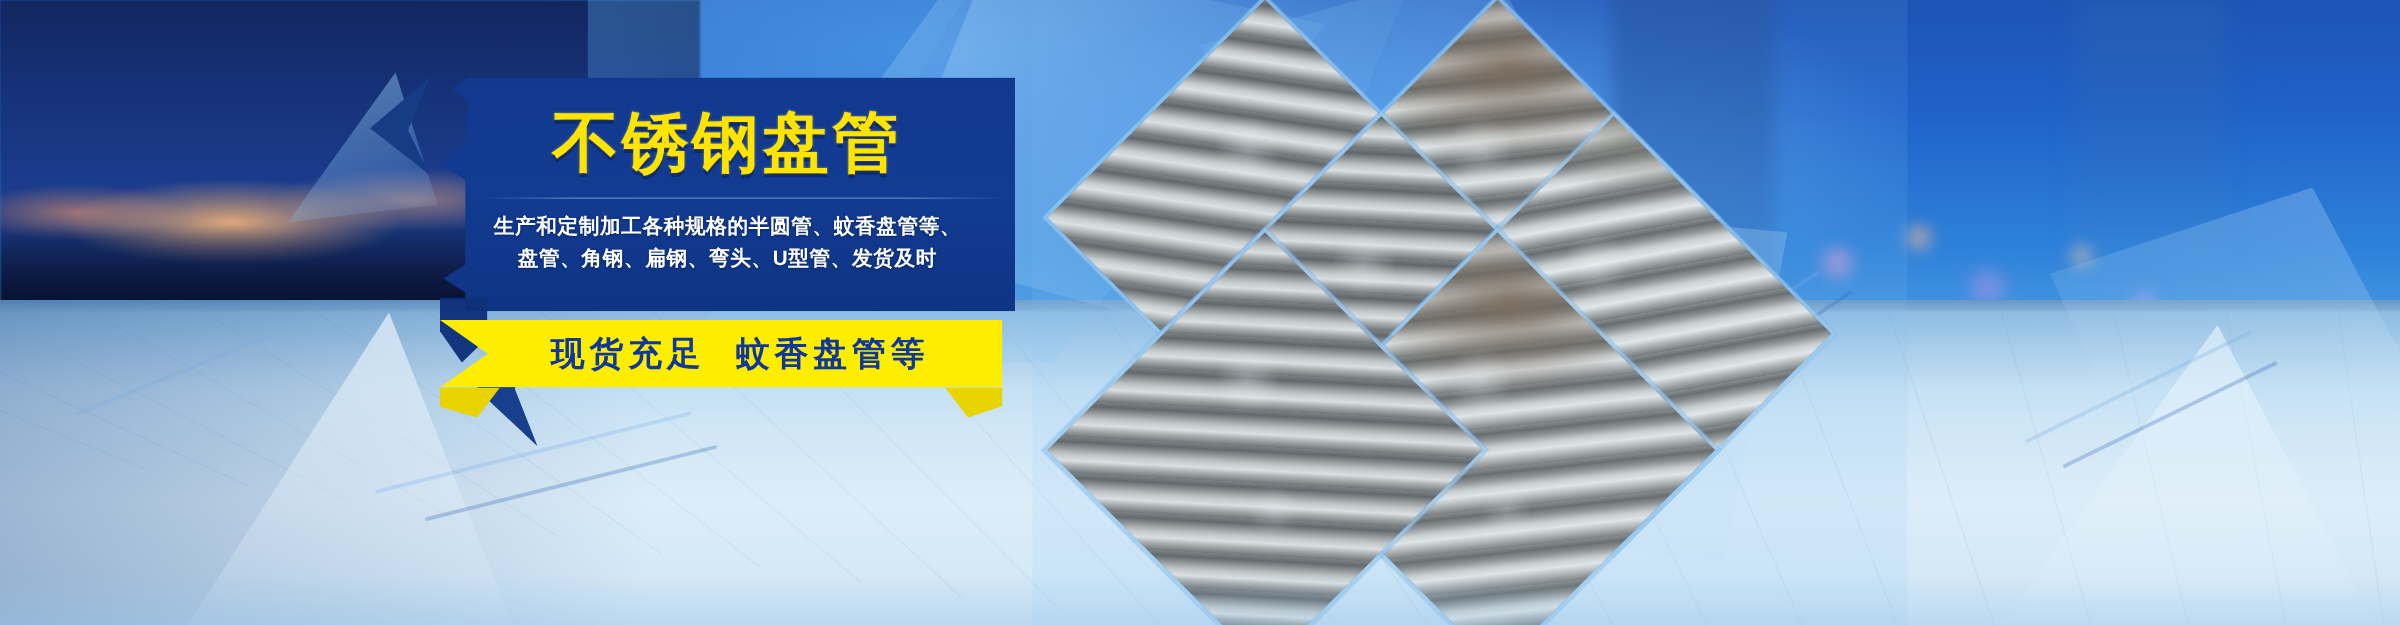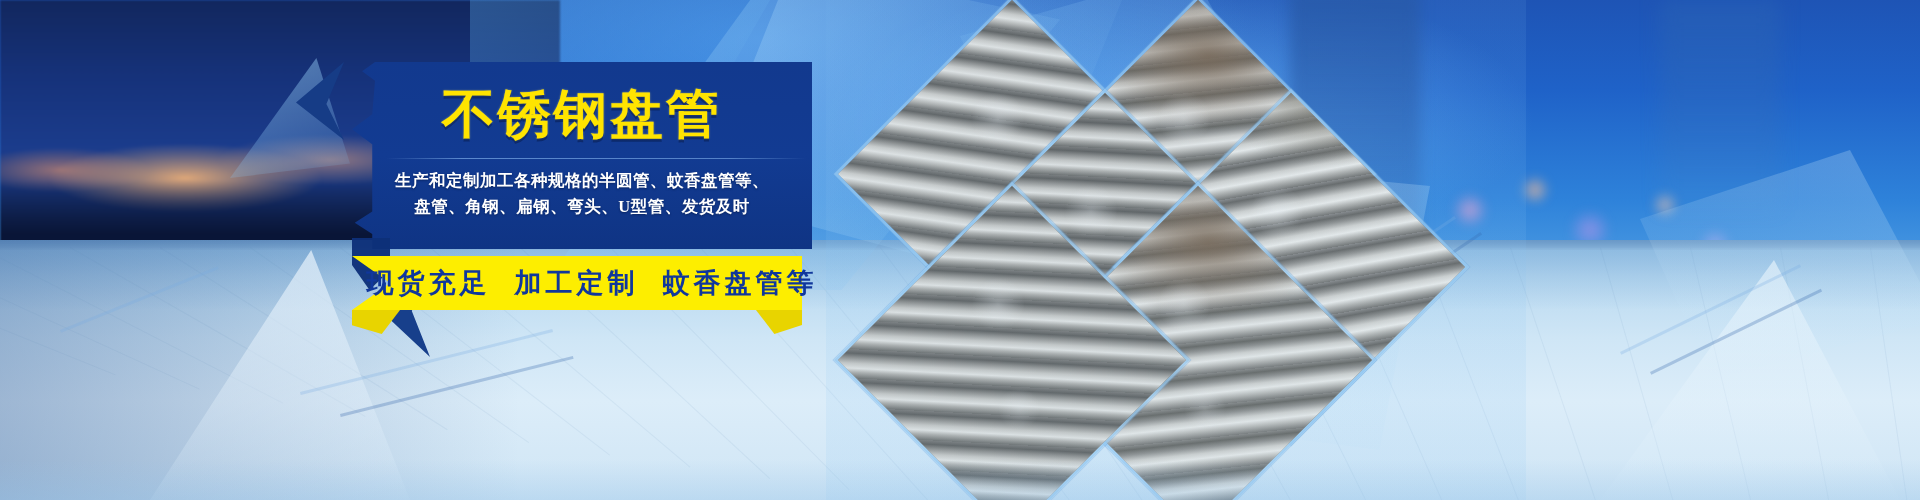--- a/index.html
+++ b/index.html
@@ -1,19 +1,19 @@
 <!DOCTYPE html>
 <html><head>
 <meta charset="utf-8">
 <style>
   html,body{margin:0;padding:0;background:#000;}
   *{box-sizing:border-box;}
   .stage{
     position:relative;width:1920px;height:500px;overflow:hidden;
-    font-family:Liberation Serif, serif;
+    font-family:Liberation Sans, sans-serif;
     background:#1b3f8f;
   }
 
   
   .bg-sky{
     position:absolute;inset:0;
     background:
       radial-gradient(ellipse 520px 210px at 1180px 120px, rgba(120,195,255,.55) 0%, rgba(70,150,235,0) 68%),
       radial-gradient(ellipse 700px 280px at 760px 40px, rgba(95,180,255,.55) 0%, rgba(60,140,230,0) 70%),
       linear-gradient(180deg,#1e54b5 0%, #1f62c8 18%, #2e82da 40%, #58a6e6 60%, #7cc0ee 72%, #a8d5f2 80%, #bcdff5 100%);
@@ -411,18 +411,17 @@
   <div class="subtitle">
     <div>生产和定制加工各种规格的半圆管、蚊香盘管等、</div>
     <div>盘管、角钢、扁钢、弯头、U型管、发货及时</div>
   </div>
 
   <div class="tagbar"></div>
   <div class="tagbar-flagL"></div>
   <div class="tagbar-flagR"></div>
   <div class="tagline">
     <span>现货充足</span>
-    <span>加工定制</span>
     <span>蚊香盘管等</span>
   </div>
 
   <div class="bottom-fade"></div>
 </div>
 
 </body></html>

